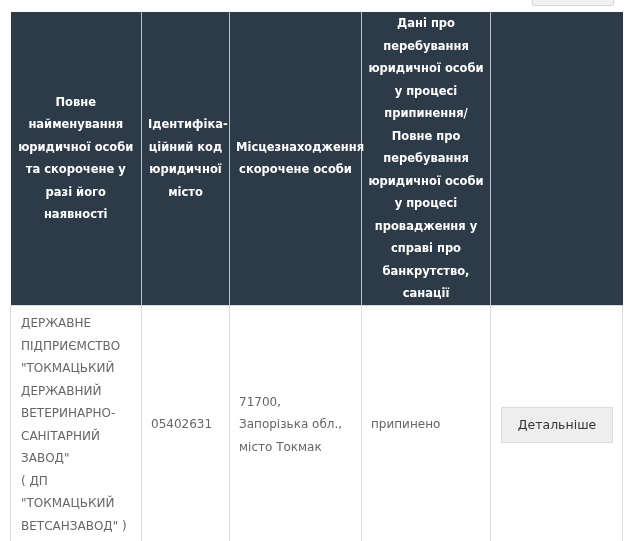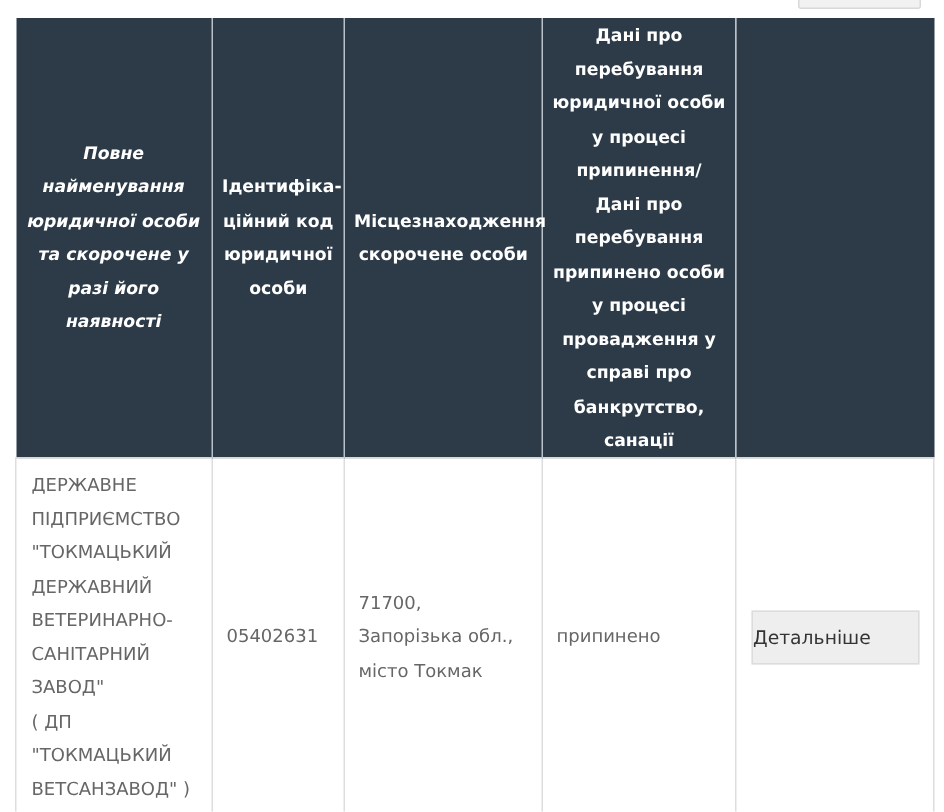--- a/index.html
+++ b/index.html
@@ -1,45 +1,45 @@
 <!DOCTYPE html>
 <html><head>
 <meta charset="utf-8">
 <style>
   html, body { margin:0; padding:0; background:#ffffff; }
   body { width:629px; height:541px; position:relative; overflow:hidden; font-family:"DejaVu Sans", sans-serif; }
   .top-btn { position:absolute; left:532px; top:-6px; width:80px; height:10px; background:#f1f1f1; border:1px solid #d8d8d8; border-radius:2px; }
   table { position:absolute; left:10px; top:12px; border-collapse:collapse; table-layout:fixed; width:612px; }
   th { background:#2d3b48; color:#ffffff; font-weight:bold; font-size:11.5px; line-height:22.5px; text-align:center; vertical-align:middle; padding:0 6px; border-left:1px solid #b9c2ca; border-right:1px solid #b9c2ca; height:281px; }
-  th:first-child { border-left:none;font-style:italic; }
+  th:first-child { border-left:none; }
   th:last-child { border-right:none; }
   td { font-size:12px; color:#666666; line-height:22.5px; vertical-align:middle; padding:0 9px; border:1px solid #dddddd; height:238px; background:#fff; }
   td.name { vertical-align:middle; padding-left:10px; }
-  .btn { display:inline-block; background:#eeeeee; border:1px solid #dcdcdc; color:#333; font-size:12.5px; padding:0; width:110px; height:34px; line-height:34px; text-align:left; margin-left:1px; cursor:pointer; }
+  .btn { display:inline-block; background:#eeeeee; border:1px solid #dcdcdc; color:#333; font-size:12.5px; padding:0; width:110px; height:34px; line-height:34px; text-align:center; margin-left:1px; cursor:pointer; }
   .name-line { display:block; }
 </style>
 </head>
 <body>
 
 <div class="top-btn"></div>
 
 <table>
   <colgroup>
     <col style="width:131px">
       <col style="width:88px">
       <col style="width:132px">
       <col style="width:129px">
       <col style="width:132px">
   </colgroup>
   <thead>
     <tr>
       <th>Повне найменування юридичної особи та скорочене у разі його наявності</th>
-      <th>Ідентифіка-ційний код юридичної особи</th>
+      <th>Ідентифіка-ційний код юридичної місто</th>
       <th>Місцезнаходження скорочене особи</th>
-      <th>Дані про перебування юридичної особи у процесі припинення/ Дані про перебування припинено особи у процесі провадження у справі про банкрутство, санації</th>
+      <th>Дані про перебування юридичної особи у процесі припинення/ Повне про перебування юридичної особи у процесі провадження у справі про банкрутство, санації</th>
       <th></th>
     </tr>
   </thead>
   <tbody>
     <tr>
       <td class="name">
         <span class="name-line">ДЕРЖАВНЕ ПІДПРИЄМСТВО "ТОКМАЦЬКИЙ ДЕРЖАВНИЙ ВЕТЕРИНАРНО-САНІТАРНИЙ ЗАВОД"</span>
         <span class="name-line">( ДП "ТОКМАЦЬКИЙ ВЕТСАНЗАВОД" )</span>
       </td>
       <td>05402631</td>

